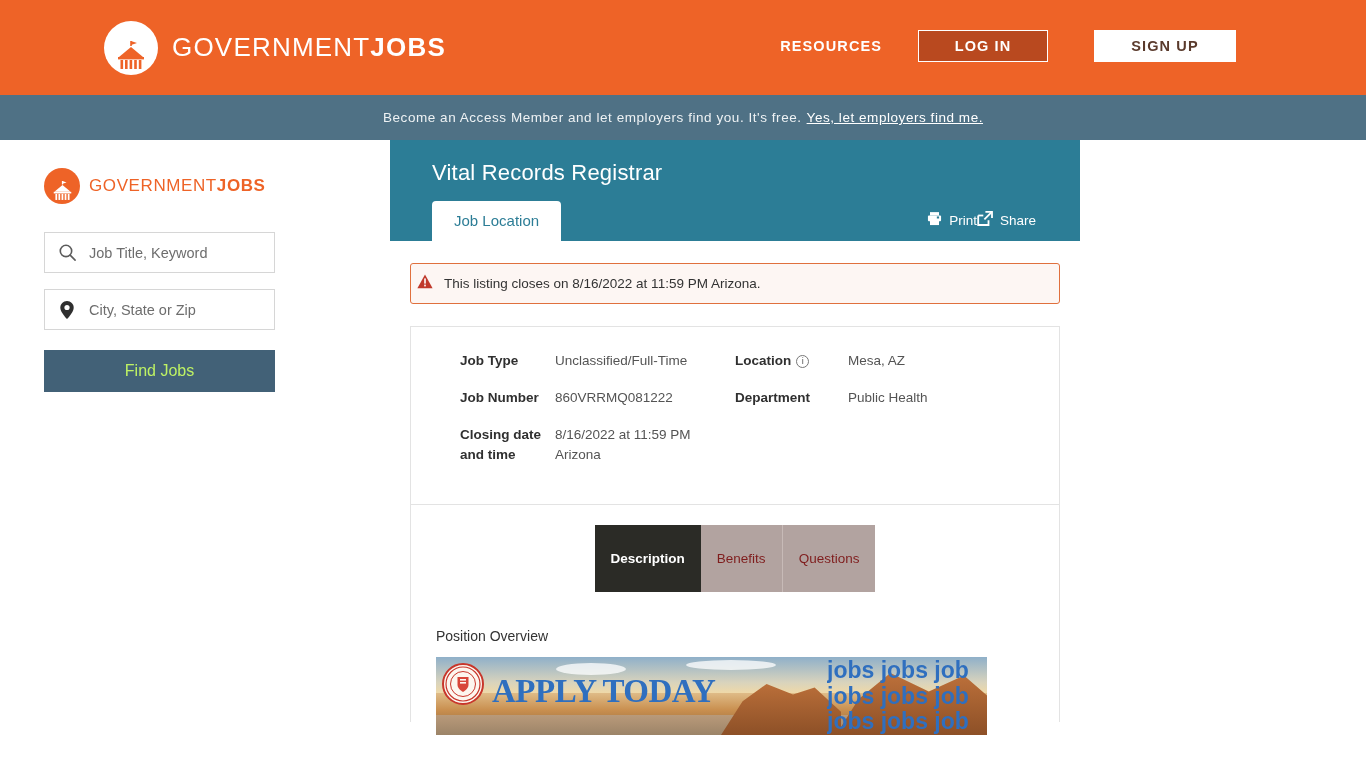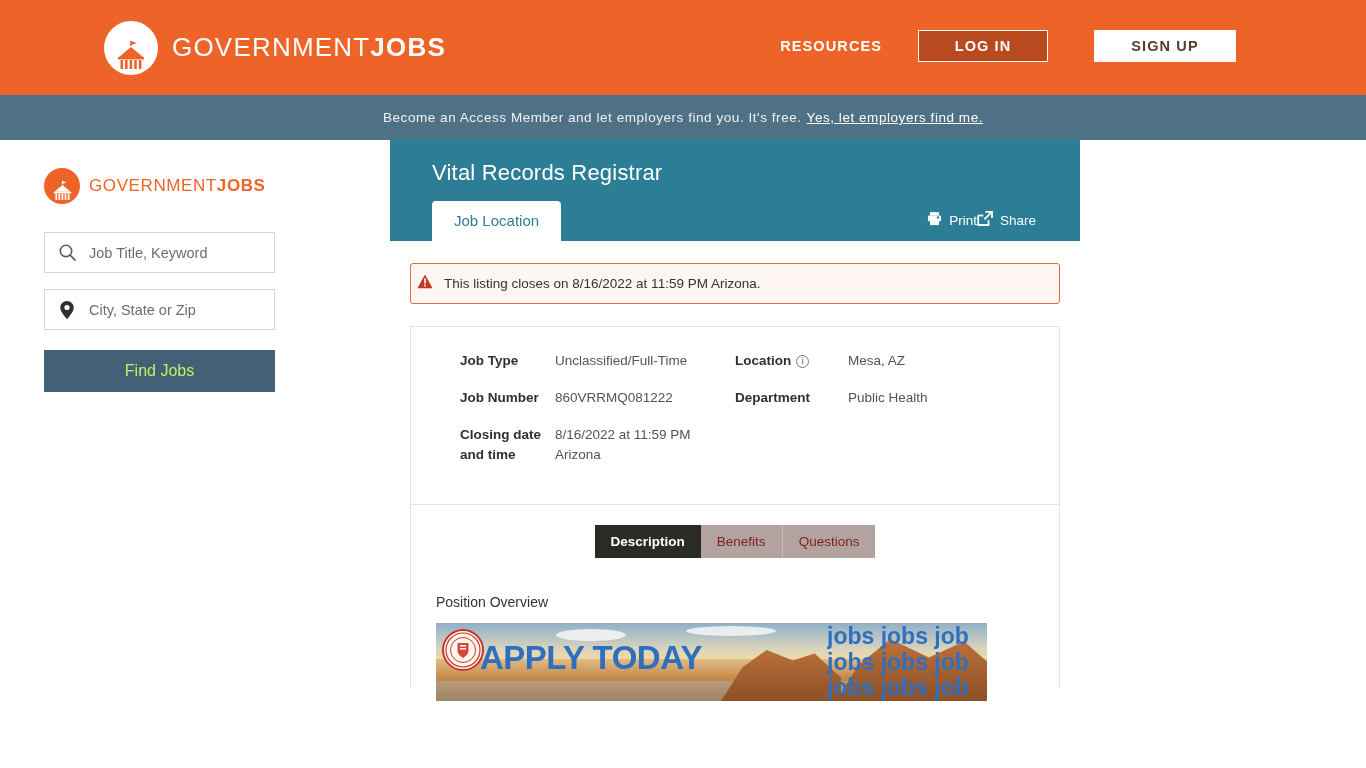--- a/index.html
+++ b/index.html
@@ -234,21 +234,21 @@
     width: 650px;
     border-left: 1px solid #e3e3e3;
     border-right: 1px solid #e3e3e3;
     background: #fff;
     padding: 20px 0 0 0;
     display: flex; justify-content: center;
   }
   .seg-tabs { display: flex; }
   .seg-tab {
     font-size: 13.5px;
-    padding: 9px 16px;
+    padding: 26px 16px;
     cursor: pointer;
     font-weight: 400;
   }
   .seg-tab.active { background: #2b2b26; color: #ffffff; font-weight: 700; }
   .seg-tab.inactive { background: #b2a3a0; color: #7f1d1d; }
   .seg-tab.inactive + .seg-tab.inactive { border-left: 1px solid #c7bab7; }
 
   .body-band {
     width: 650px;
     border-left: 1px solid #e3e3e3;
@@ -283,24 +283,24 @@
   }
   .promo-seal {
     position: absolute; left: 6px; top: 6px;
     width: 42px; height: 42px; border-radius: 50%;
     background: #fdf6ef;
     border: 2px solid #c8362b;
     display:flex; align-items:center; justify-content:center;
     overflow:hidden;
   }
   .promo-apply {
-    position: absolute; left: 44px; top: 16px;
+    position: absolute; left: 56px; top: 16px;
     color: #2f6fbf; font-size: 33px; font-weight: 700;
     letter-spacing: -0.5px;
-    font-family: Liberation Sans, sans-serif;
+    font-family: Liberation Serif, serif;
   }
   .promo-jobs {
     position: absolute; right: 0; top: 0;
     width: 160px; height: 100%;
     display:flex; flex-direction: column; justify-content: space-evenly;
     overflow: hidden;
   }
   .promo-jobs span {
     color: #2f6fbf; font-size: 23px; font-weight: 700; white-space: nowrap;
     line-height: 1;

